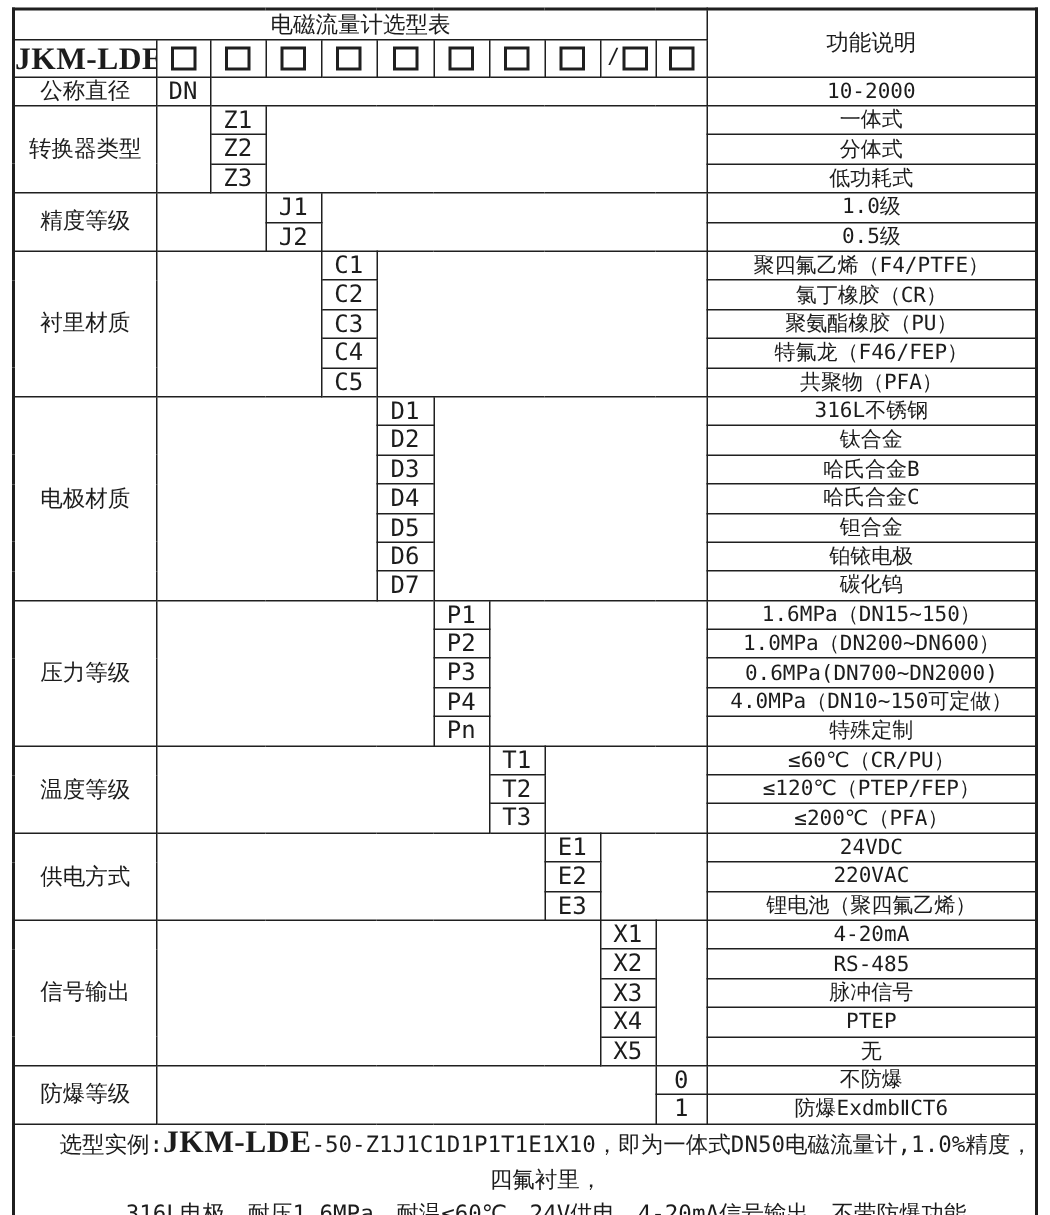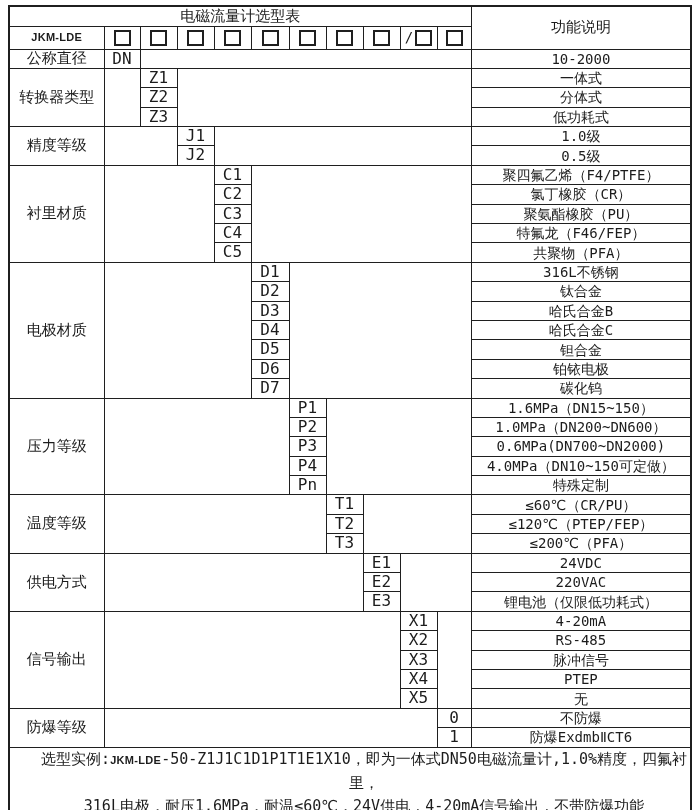--- a/index.html
+++ b/index.html
@@ -9,21 +9,21 @@
   table{border-collapse:collapse;table-layout:fixed;width:684px;border:2px solid #1f1f1f;}
   td{border:1px solid #1f1f1f;text-align:center;vertical-align:middle;
      padding:0;font-size:14px;line-height:1.15;overflow:hidden;white-space:nowrap;}
   tr{height:19px;}
   tr.title-row{height:20px;padding-left:19px;}
   tr.model-row{height:23px;}
   .title{font-size:15px;}
   .cat{font-size:15px;}
   .desc{font-size:14px;}
   .code{font-size:16px;}
-  .brand{font-weight:700;font-family:Liberation Sans, sans-serif;font-size:11px;letter-spacing:.3px;}
+  .brand{font-weight:700;font-family:Liberation Serif, serif;font-size:21px;letter-spacing:.3px;}
   .cb{display:inline-block;width:13px;height:12px;border:2px solid #1f1f1f;
       vertical-align:middle;background:#fff;}
   .slash{display:inline-block;margin-right:2px;font-size:14px;}
   td.example-cell{height:48px;white-space:normal;font-size:15px;line-height:23px;padding-left:28px;}
   td.note-cell{height:25px;text-align:left;font-size:15px;padding-left:2px;}
 </style>
 </head>
 <body>
 
 <div class="wrap">
@@ -200,21 +200,21 @@
   <td class="code">E1</td>
   <td colspan="2" rowspan="3"></td>
   <td class="desc">24VDC</td>
 </tr>
 <tr>
   <td class="code">E2</td>
   <td class="desc">220VAC</td>
 </tr>
 <tr>
   <td class="code">E3</td>
-  <td class="desc">锂电池（仅限低功耗式）</td>
+  <td class="desc">锂电池（聚四氟乙烯）</td>
 </tr>
 
 <tr>
   <td rowspan="5" class="cat">信号输出</td>
   <td colspan="8" rowspan="5"></td>
   <td class="code">X1</td>
   <td rowspan="5"></td>
   <td class="desc">4-20mA</td>
 </tr>
 <tr>

